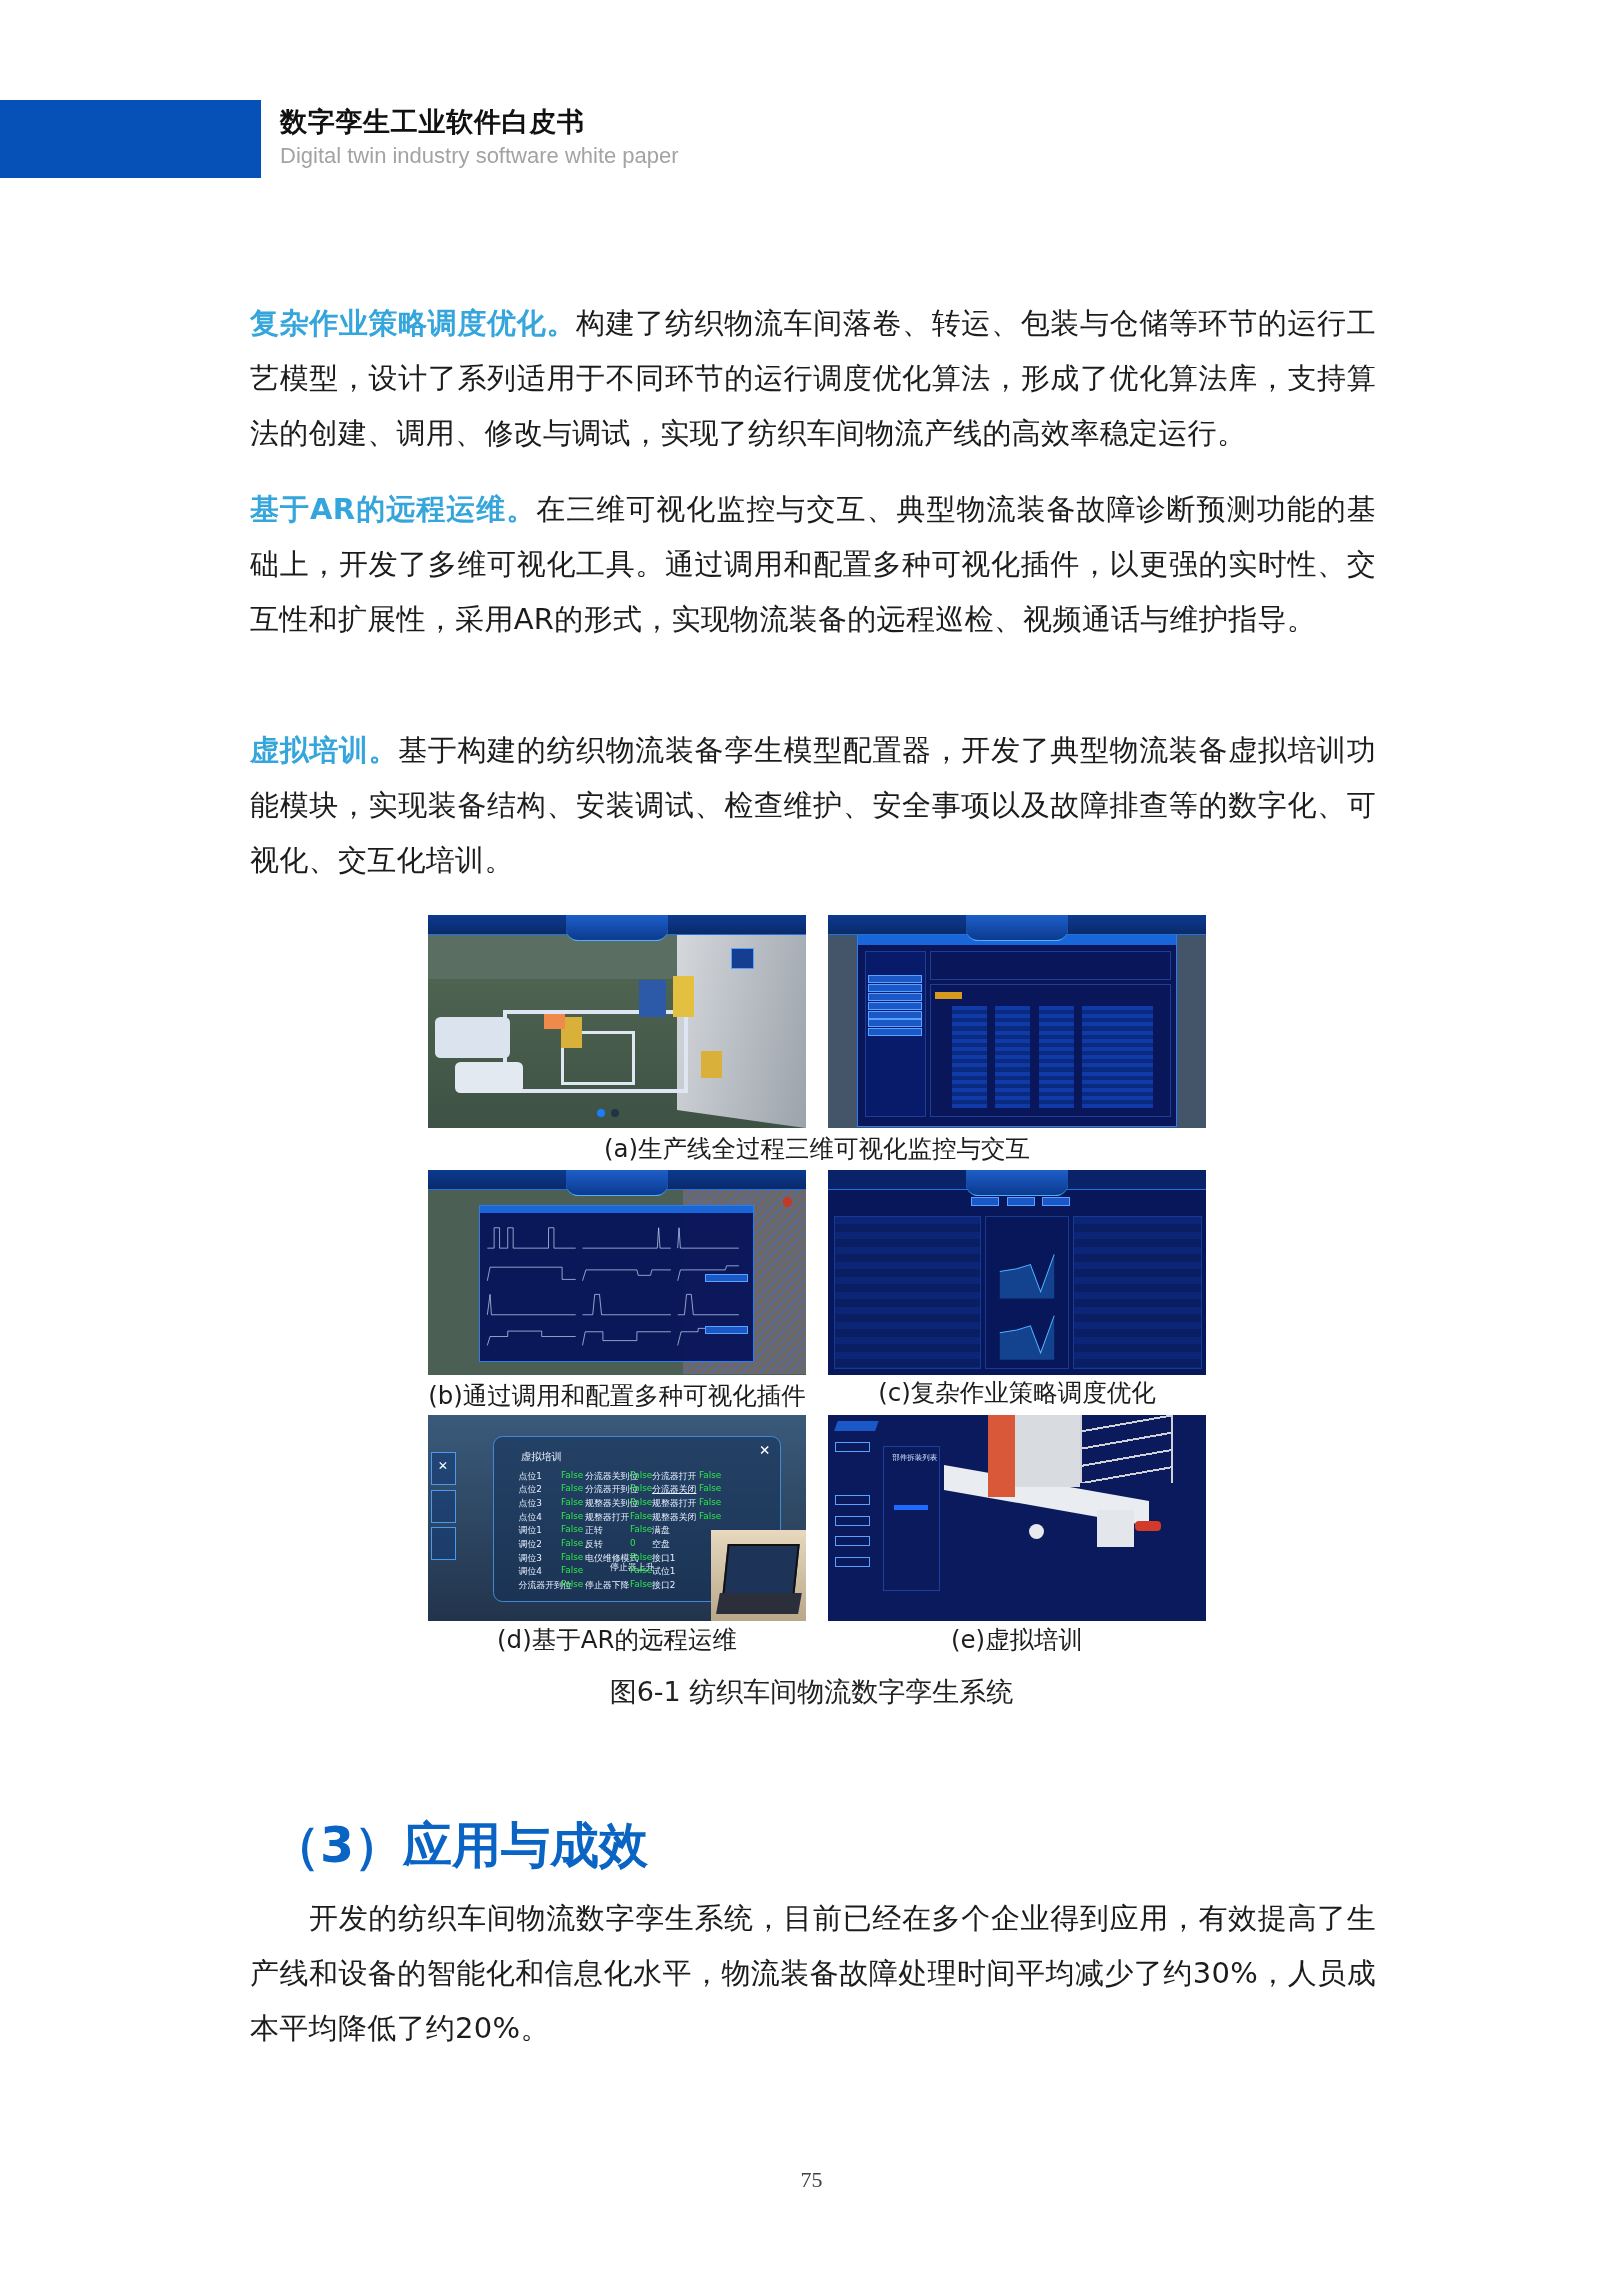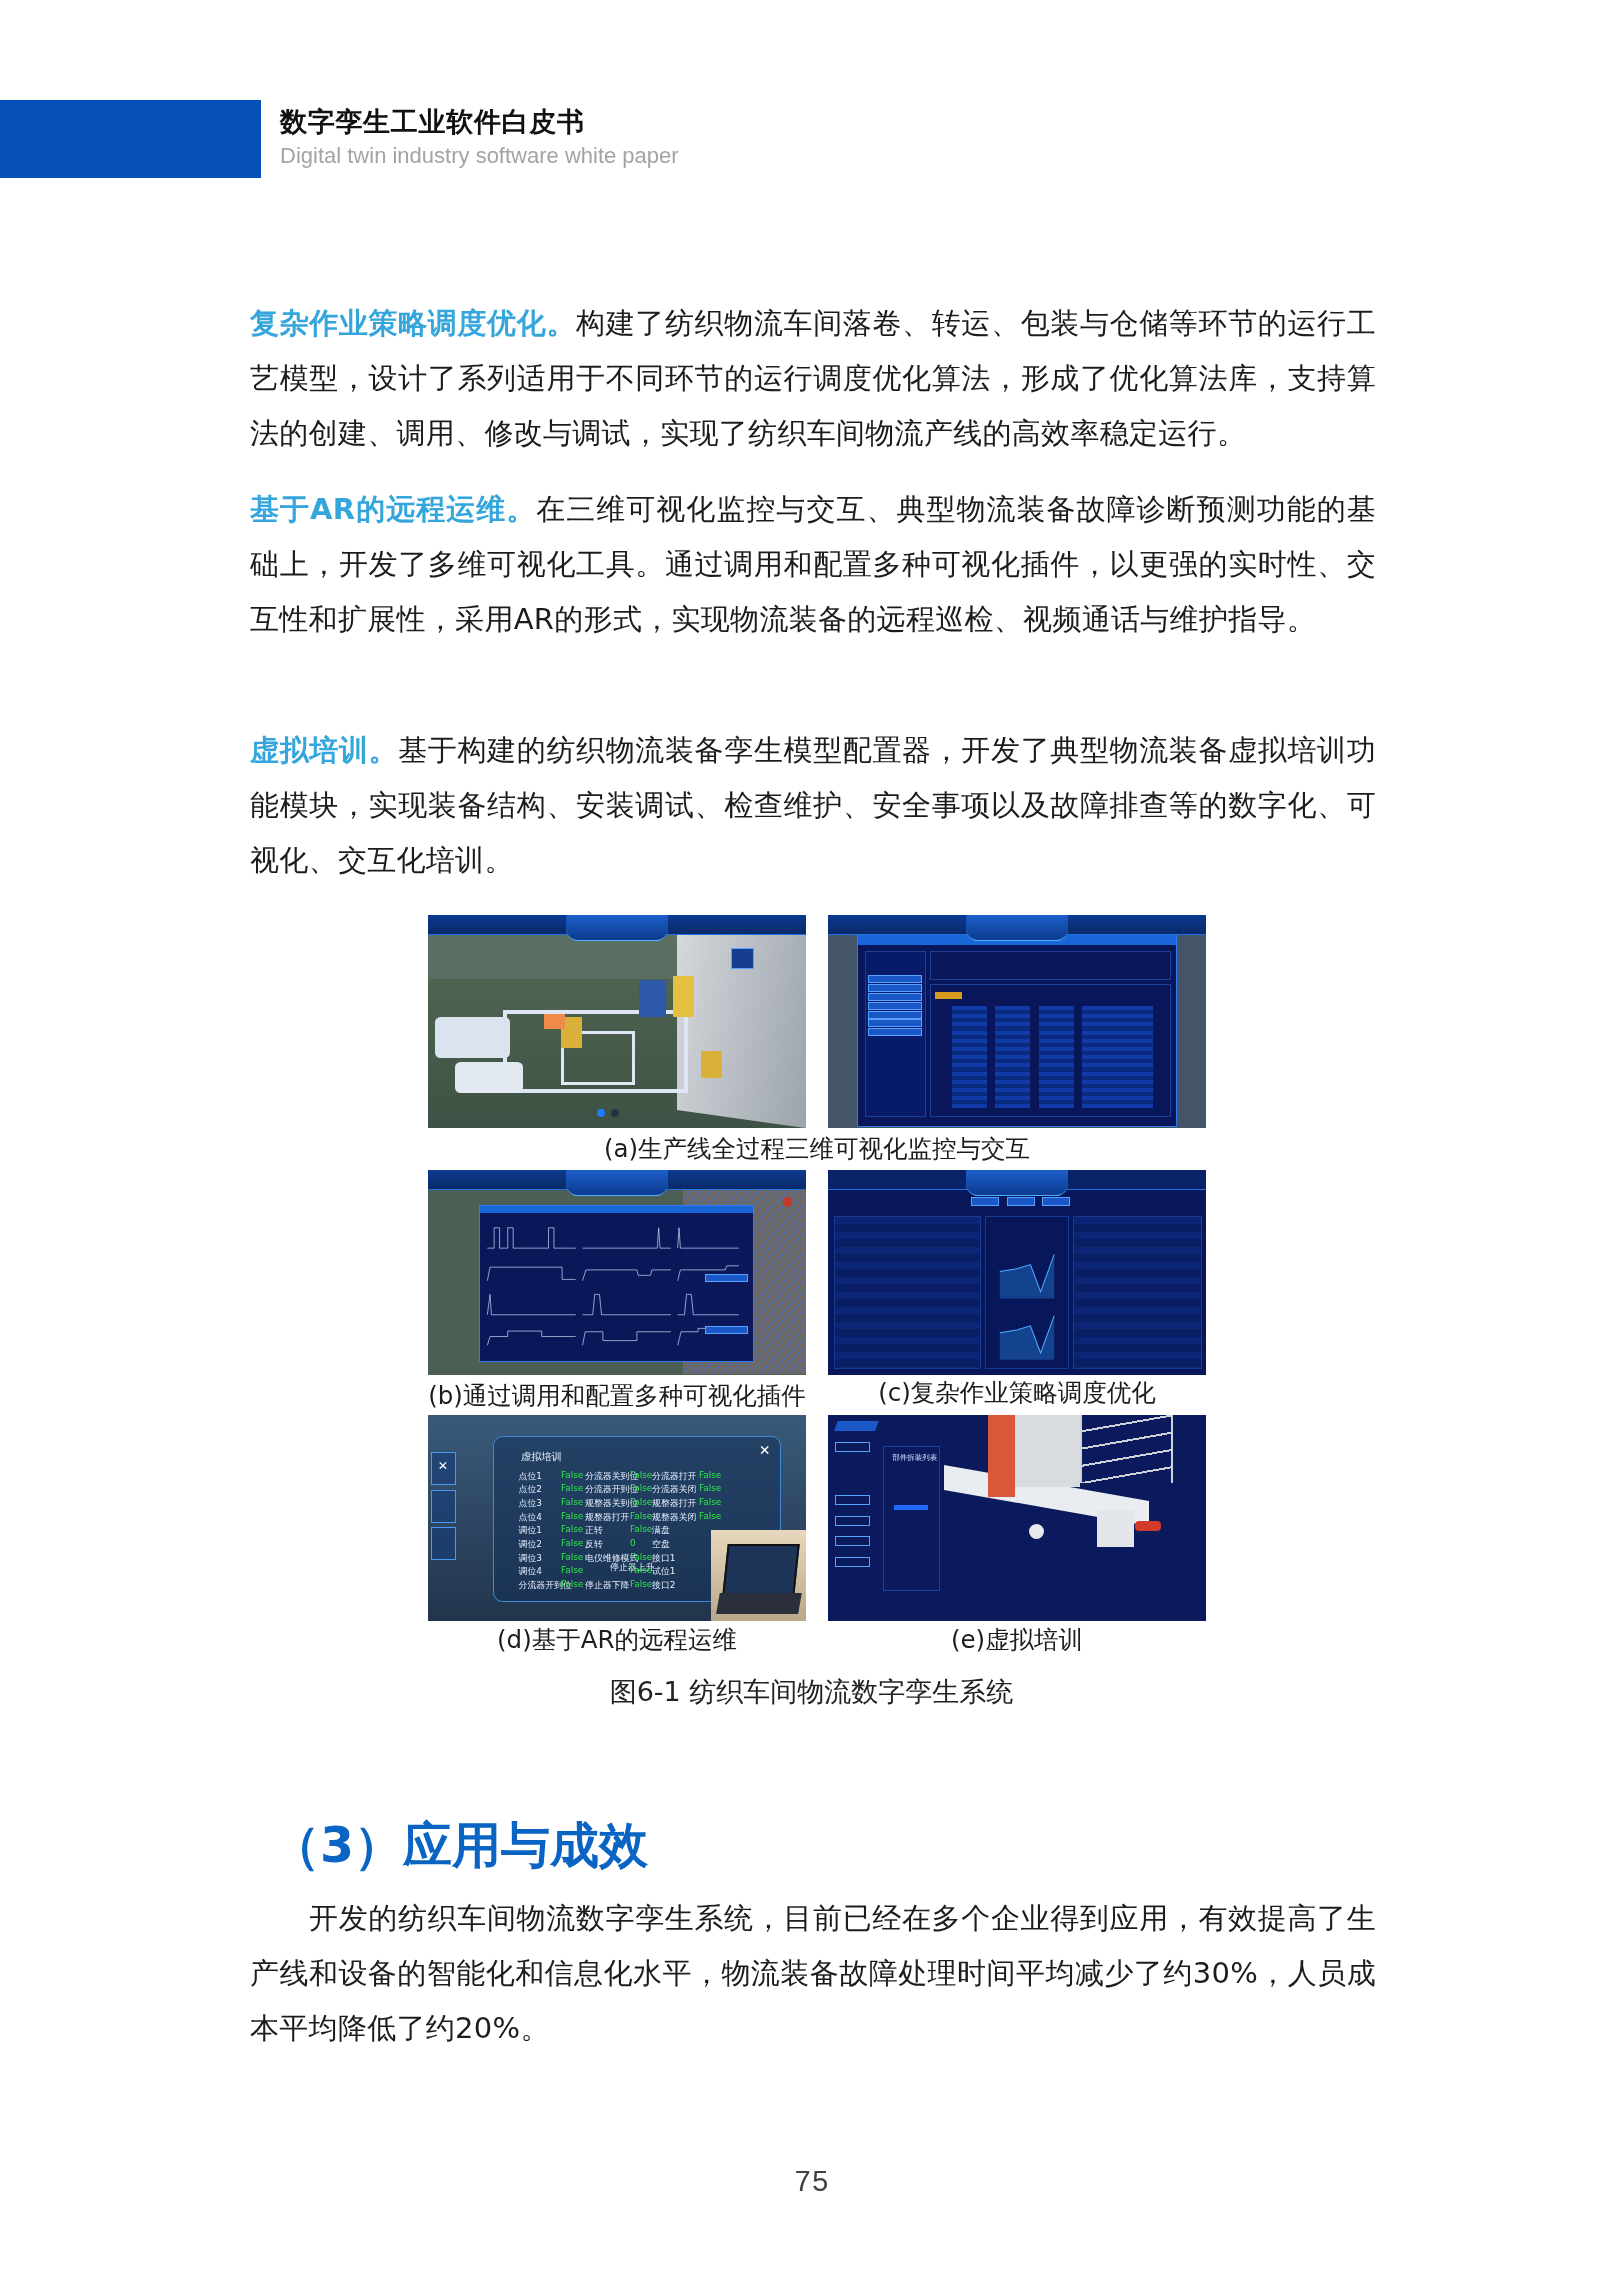--- a/index.html
+++ b/index.html
@@ -15,21 +15,21 @@
   .para { position:absolute; left:250px; width:1126px; font-size:29px; line-height:55px; color:#1c1c1c; text-align:justify; letter-spacing:0.3px; }
   .lead { color:#35a6dc; font-weight:bold; }
   .indent { text-indent:59px; }
 
   
   .panel { position:absolute; overflow:hidden; background:#0b1f55; }
   .cap { position:absolute; font-size:24.5px; color:#1c1c1c; text-align:center; white-space:nowrap; }
   .figcap { position:absolute; left:0; width:1623px; text-align:center; top:1674px; font-size:27px; color:#222; }
 
   .sec-head { position:absolute; left:271px; top:1813px; font-size:49px; font-weight:bold; color:#0a64c4; }
-  .page-num { position:absolute; left:0; width:1623px; top:2167px; text-align:center; font-size:29px; color:#404040; font-family:Liberation Mono, monospace; }
+  .page-num { position:absolute; left:0; width:1623px; top:2167px; text-align:center; font-size:22px; color:#404040; font-family:Liberation Serif, serif; }
 
   
   .topbar { position:absolute; left:0; top:0; right:0; height:19px; background:linear-gradient(#0c3a8f,#0a2a6a); border-bottom:1.4px solid #1e73e0; }
   .topbar .title-tab { position:absolute; left:50%; transform:translateX(-50%); top:0; width:102px; height:24.5px; background:linear-gradient(#1d5fc9,#0c3a8f); border-radius:0 0 12.3px 12.3px; border-bottom:1.4px solid #4fb0ff; }
   .floor { position:absolute; left:0; right:0; bottom:0; top:30%; background:linear-gradient(#4e6350,#3d5244); }
   .wall { position:absolute; right:0; top:0; width:34%; height:100%; background:linear-gradient(100deg,#d7dade,#9ca3ab); transform:skewY(8deg); transform-origin:right top; }
   .conv { position:absolute; border:4.8px solid #dfe7f2; }
   .blk { position:absolute; }
   .dialog { position:absolute; background:rgba(6,20,90,0.95); border:1.4px solid #2d7df0; }
   .bluebtn { position:absolute; background:#1a58c8; border:0.7px solid #5aa2ff; }
@@ -162,21 +162,21 @@
           <span class="ar-text" style="left: 24.5px; top: 33px;">点位1</span>
           <span class="ar-text ar-false" style="left: 67px; top: 33px;">False</span>
           <span class="ar-text" style="left: 91px; top: 33px;">分流器关到位</span>
           <span class="ar-text ar-false" style="left: 136px; top: 33px;">False</span>
           <span class="ar-text" style="left: 158px; top: 33px;">分流器打开</span>
           <span class="ar-text ar-false" style="left: 205px; top: 33px;">False</span>
           <span class="ar-text" style="left: 24.5px; top: 46px;">点位2</span>
           <span class="ar-text ar-false" style="left: 67px; top: 46px;">False</span>
           <span class="ar-text" style="left: 91px; top: 46px;">分流器开到位</span>
           <span class="ar-text ar-false" style="left: 136px; top: 46px;">False</span>
-          <span class="ar-text" style="left: 158px; top: 46px;">分流器关闭</span>
+          <span class="ar-text" style="left: 158px; top: 46px; text-decoration: underline;">分流器关闭</span>
           <span class="ar-text ar-false" style="left: 205px; top: 46px;">False</span>
           <span class="ar-text" style="left: 24.5px; top: 60px;">点位3</span>
           <span class="ar-text ar-false" style="left: 67px; top: 60px;">False</span>
           <span class="ar-text" style="left: 91px; top: 60px;">规整器关到位</span>
           <span class="ar-text ar-false" style="left: 136px; top: 60px;">False</span>
           <span class="ar-text" style="left: 158px; top: 60px;">规整器打开</span>
           <span class="ar-text ar-false" style="left: 205px; top: 60px;">False</span>
           <span class="ar-text" style="left: 24.5px; top: 74px;">点位4</span>
           <span class="ar-text ar-false" style="left: 67px; top: 74px;">False</span>
           <span class="ar-text" style="left: 91px; top: 74px;">规整器打开</span>

